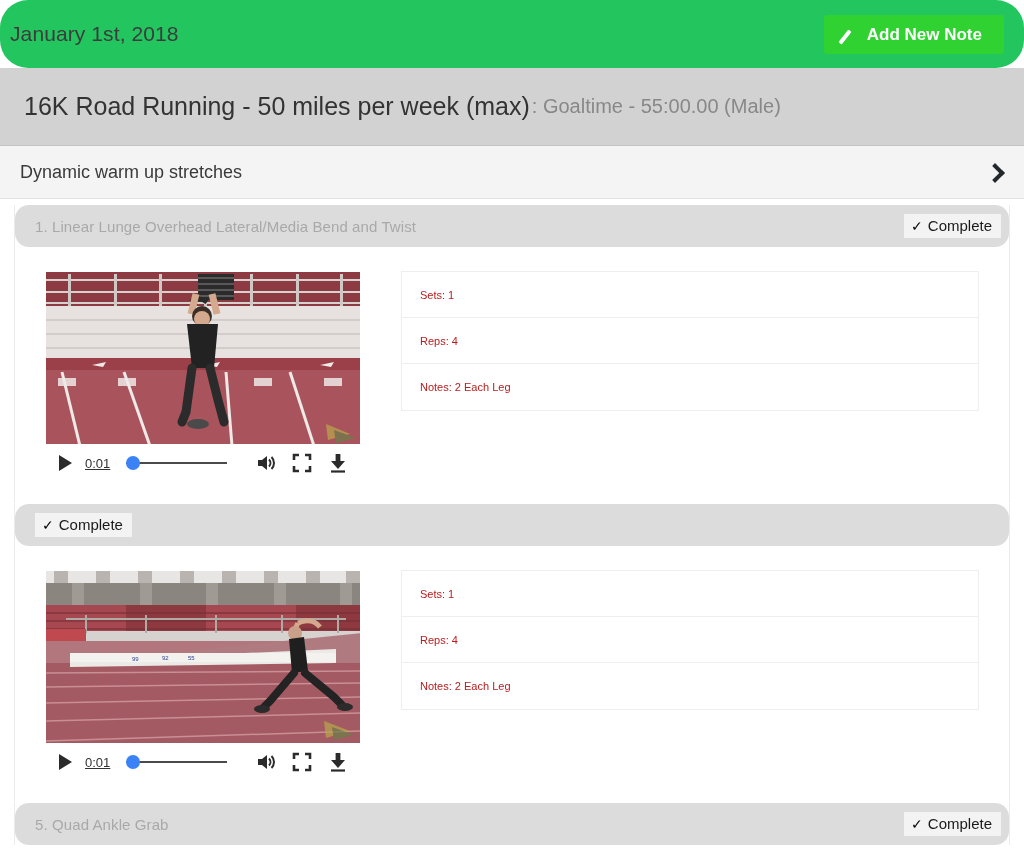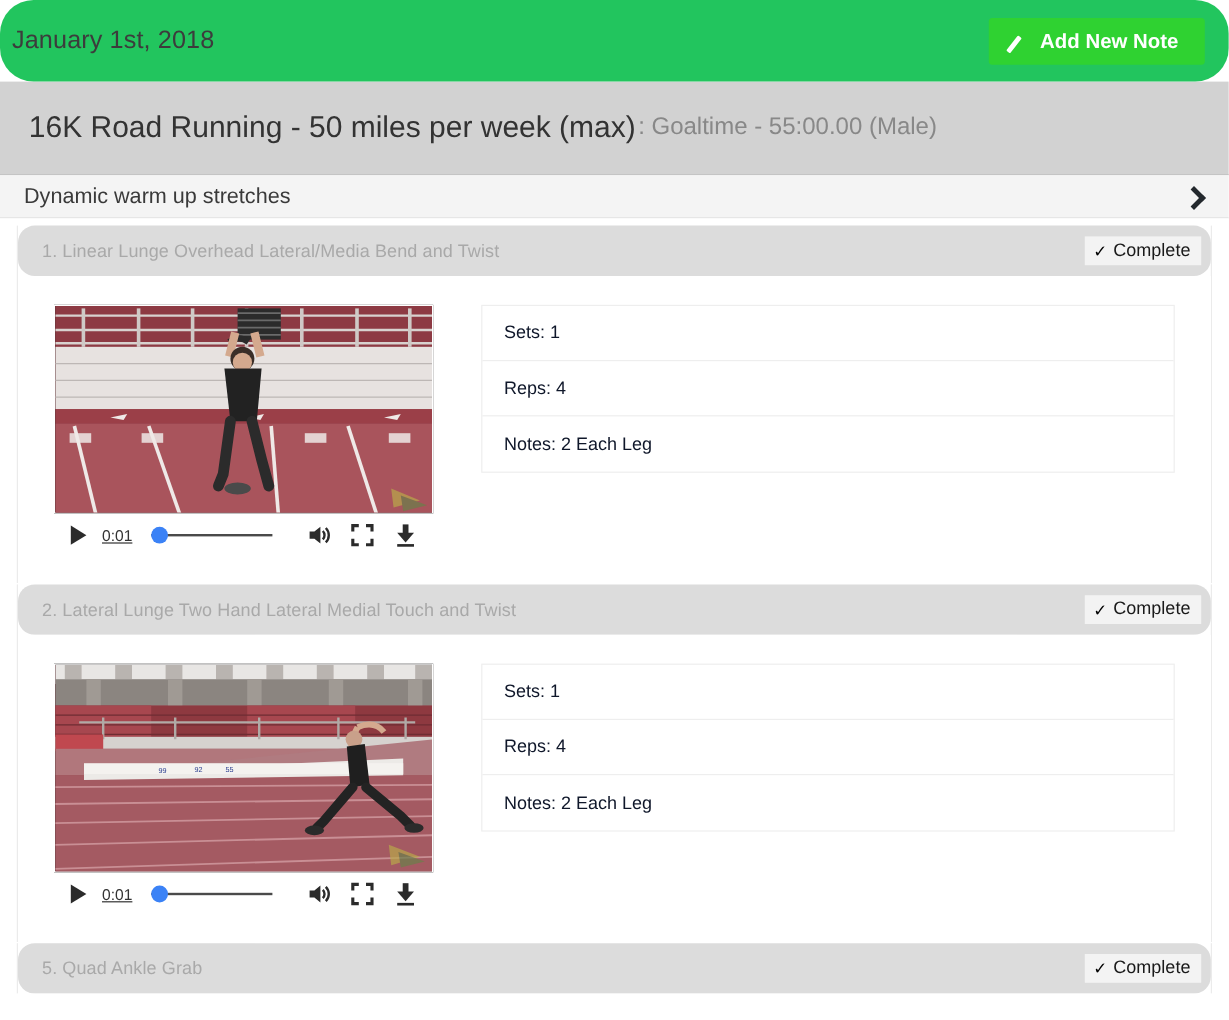--- a/index.html
+++ b/index.html
@@ -78,21 +78,21 @@
   #program-goal {
     font-size: 20px;
     color: #888888;
     white-space: nowrap;
     margin-left: 2px;
   }
 
   
   #section-row {
     background: #f4f4f4;
-    height: 36px;
+    height: 53px;
     display: flex;
     align-items: center;
     justify-content: space-between;
     padding: 0 22px 0 20px;
     border-bottom: 1px solid #e3e3e3;
     cursor: pointer;
   }
   #section-title {
     font-size: 18px;
     color: #3a3a3a;
@@ -234,22 +234,22 @@
     flex: 1 1 auto;
     margin-left: 40px;
     border: 1px solid #eeeeee;
     align-self: flex-start;
   }
   .detail-row {
     height: 46px;
     display: flex;
     align-items: center;
     padding: 0 18px;
-    font-size: 15px;
-    color: #0f172a;
+    font-size: 11px;
+    color: #b91c1c;
     border-bottom: 1px solid #eeeeee;
   }
   .detail-row:last-child { border-bottom: none; }
 
   .card-divider { height: 1px; background: #ffffff; }
 </style>
 </head>
 <body>
 
 <div id="topbar">
@@ -375,21 +375,20 @@
         <div class="details-panel">
           <div class="detail-row">Sets: 1</div>
           <div class="detail-row">Reps: 4</div>
           <div class="detail-row">Notes: 2 Each Leg</div>
         </div>
       </div>
     </div>
     <div class="card-divider"></div>
     <div class="exercise-card">
       <div class="exercise-header">
-        <span class="exercise-name">2. Lateral Lunge Two Hand Lateral Medial Touch and Twist</span>
         <div class="complete-badge">
           <span class="check-icon">✓</span>
           <span>Complete</span>
         </div>
       </div>
       <div class="exercise-body">
         <div class="video-player">
           <div class="video-frame">
   <svg width="316" height="174" viewBox="0 0 316 174">
     <rect x="0" y="0" width="316" height="174" fill="#9b5058"></rect>

